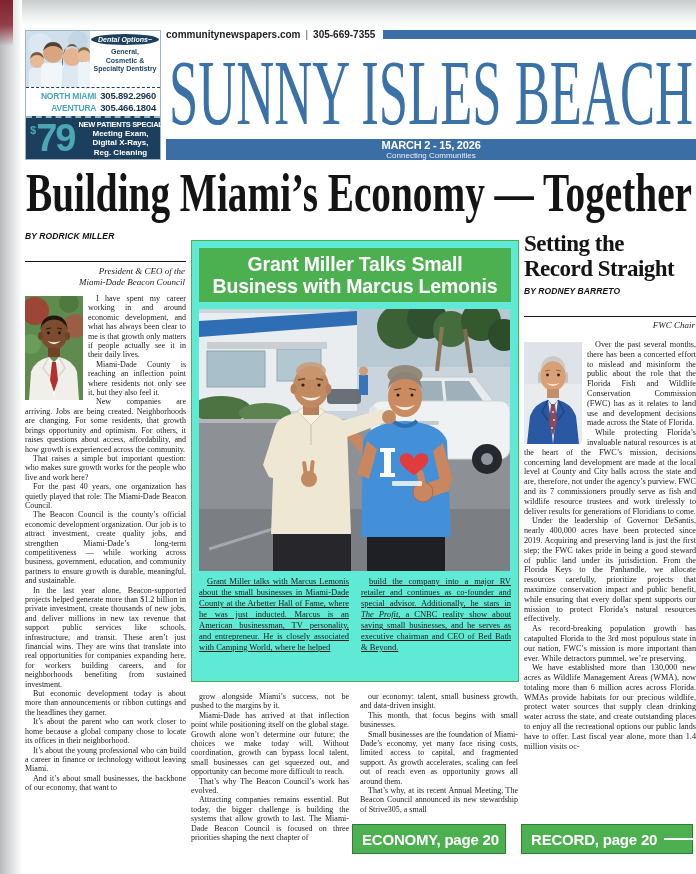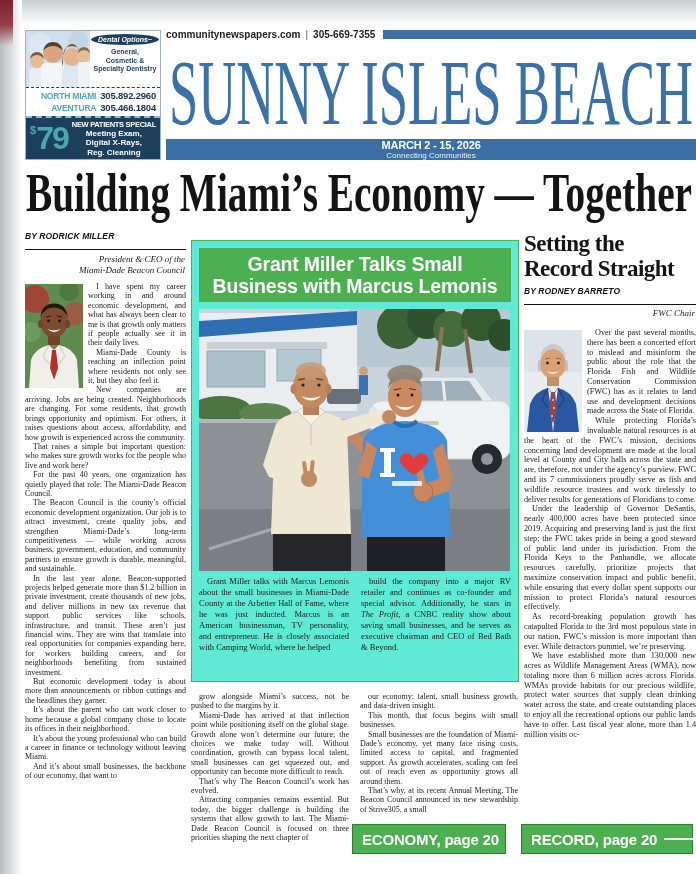--- a/index.html
+++ b/index.html
@@ -26,21 +26,21 @@
       padding:2px 7px;border-radius:50%;white-space:nowrap;}
   .ad-tagline{color:#1c3f5e;font-weight:bold;font-size:7px;line-height:8.5px;text-align:center;margin-top:3px;}
   .ad-locs{border-top:1px dashed #1c3f5e;padding:2px 4px 2px 0;}
   .ad-loc-row{display:flex;justify-content:flex-end;gap:4px;align-items:baseline;line-height:11px;}
   .ad-loc-name{color:#4ba7b3;font-weight:bold;font-size:8.5px;letter-spacing:-0.2px;}
   .ad-loc-phone{color:#17334d;font-weight:bold;font-size:9.5px;letter-spacing:-0.2px;}
   .ad-bottom{flex:1;background:#1c3f5e;color:#fff;display:flex;align-items:center;
       border-top:2px dashed #8fb9cf;padding:2px 4px;gap:4px;}
   .ad-price{display:flex;color:#4ba7b3;font-weight:bold;flex:none;}
   .ad-price-dollar{font-size:11px;margin-top:1px;}
-  .ad-price-num{font-size:32px;line-height:30px;letter-spacing:-2px;text-align:center;}
+  .ad-price-num{font-size:38px;line-height:30px;letter-spacing:-2px;text-align:center;}
   .ad-offer{flex:1;text-align:center;}
   .ad-offer-title{font-size:7.5px;font-weight:bold;letter-spacing:-0.3px;white-space:nowrap;}
   .ad-offer-line{font-size:8px;font-weight:bold;line-height:9.5px;}
 
   .topline{position:absolute;left:166px;top:29px;width:530px;display:flex;align-items:center;
       font-family:"Liberation Sans",sans-serif;font-weight:bold;font-size:10px;color:#222;}
   .topline .sep{margin:0 5px;color:#555;font-weight:normal;}
   .topline .bar{flex:1;height:9px;background:#3a6ea5;margin-left:8px;}
 
   .masthead{position:absolute;left:166px;top:44px;width:530px;height:94px;}
@@ -50,37 +50,37 @@
       display:flex;justify-content:space-between;align-items:center;padding:0 7px;box-sizing:border-box;flex-direction:column;}
   .datebar .date{font-family:"Liberation Sans",sans-serif;font-weight:bold;font-size:11px;
       color:#fff;letter-spacing:-0.2px;}
   .datebar .tag{font-family:"Liberation Sans",sans-serif;font-size:8px;color:#e9f1f8;}
 
   .lead-headline{position:absolute;left:22px;top:163px;width:674px;height:62px;}
   .lead-headline text{font-family:"Liberation Serif",serif;font-weight:bold;fill:#141414;}
 
   
   .byline{font-family:"Liberation Sans",sans-serif;font-weight:bold;font-style:italic;
-      font-size:8.5px;color:#111;border-bottom:1.5px solid #111;padding-bottom:8px;letter-spacing:0.1px;}
+      font-size:8.5px;color:#111;border-bottom:1.5px solid #111;padding-bottom:20px;letter-spacing:0.1px;}
   .author-title{font-style:italic;font-size:9px;line-height:11px;text-align:right;margin:4px 1px 6px 0;color:#222;}
   p.body-p{margin:0;text-indent:8px;text-align:justify;color:#1a1a1a;}
 
   .col-left{position:absolute;left:25px;top:231px;width:161px;height:612px;overflow:hidden;}
   .col-left p.body-p{font-size:8px;line-height:9.4px;}
   .portrait{float:left;margin:2px 5px 1px 0;}
 
   .center{position:absolute;left:191px;top:240px;width:328px;}
   .green-box{border:1.5px solid #4caf50;background:#5eead4;box-sizing:border-box;}
   .green-title{margin:7px;background:#4caf50;color:#fff;text-align:center;
       font-family:"Liberation Sans",sans-serif;font-weight:bold;font-size:19.5px;line-height:22px;
       letter-spacing:-0.2px;padding:5px 2px;}
   .green-title span{display:block;}
   .center-photo{display:block;margin:4px 7px 0 7px;}
   .caption-row{display:flex;gap:12px;margin:5px 7px 7px 7px;height:98px;overflow:hidden;}
-  .caption-col{flex:1;font-size:8.5px;line-height:11px;text-align:justify;color:#1a1a1a;text-indent:8px;}
+  .caption-col{flex:1;font-size:8.5px;line-height:11px;text-align:justify;color:#1a1a1a;text-indent:8px;text-decoration:underline;}
   .center-body{display:flex;gap:11px;margin-top:10px;}
   .center-col{width:158px;}
   .center-col p.body-p{font-size:8px;line-height:9.4px;}
 
   .col-right{position:absolute;left:524px;top:231px;width:172px;height:590px;overflow:hidden;}
   .right-headline{font-family:"Liberation Serif",serif;font-weight:bold;font-size:23px;
       line-height:25px;letter-spacing:-0.5px;color:#141414;margin-bottom:5px;}
   .right-headline span{display:block;}
   .col-right .author-title{margin:3px 1px 9px 0;}
   .col-right p.body-p{font-size:8.2px;line-height:9.8px;}

